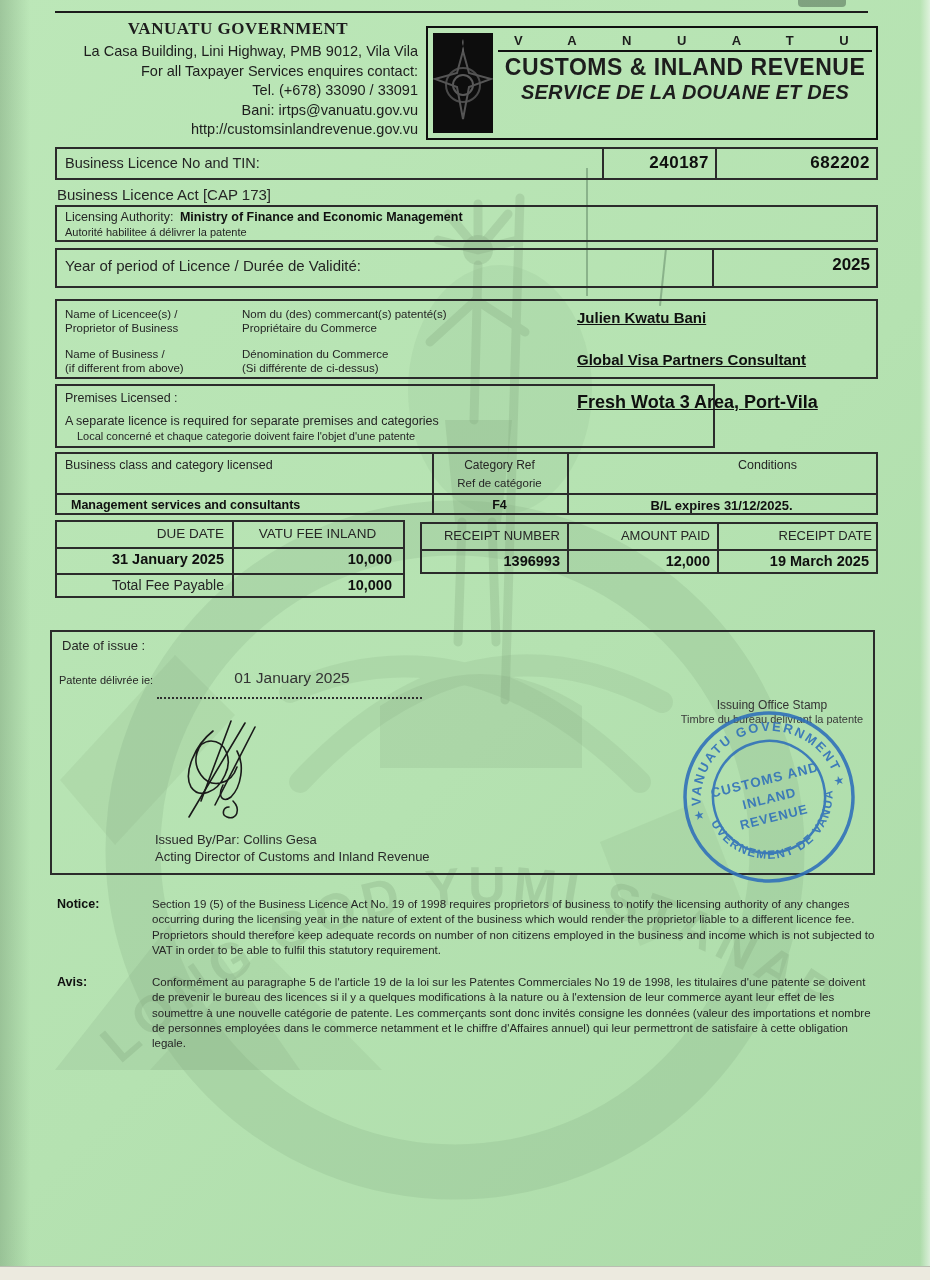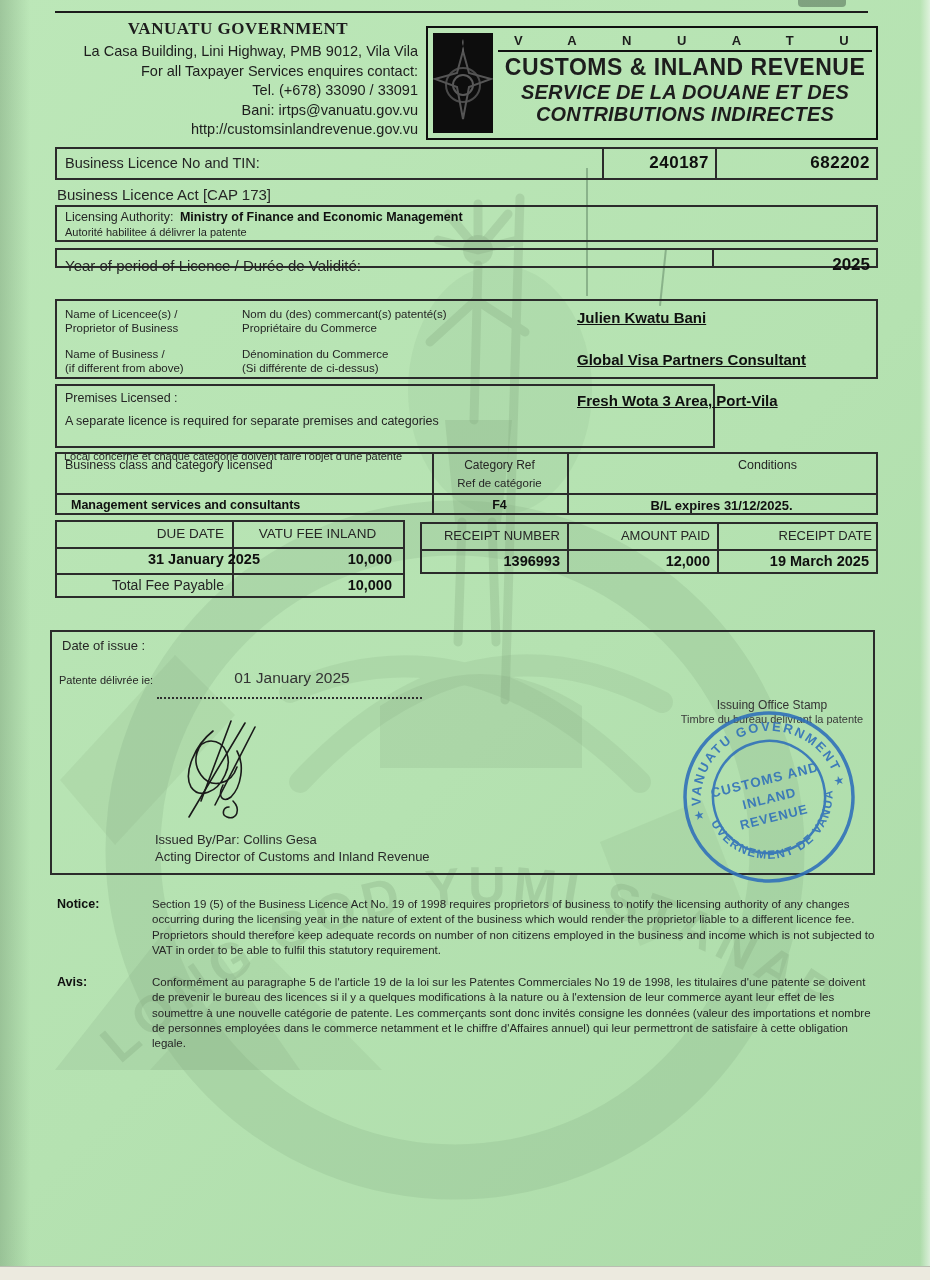--- a/index.html
+++ b/index.html
@@ -97,21 +97,20 @@
         <circle cx="30" cy="52" r="17"></circle>
         <circle cx="30" cy="52" r="10" stroke="#5a5a5a"></circle>
         <path d="M30 18 L36 40 L58 46 L36 54 L30 86 L24 54 L2 46 L24 40 Z" stroke="#555"></path>
         <path d="M30 6 C27 12 33 14 30 20 C28 15 32 12 30 6 Z" fill="#666" stroke="none"></path>
       </g>
     </svg>
     <div class="abs" style="left:70px;top:2px;width:374px;">
       <div class="country-row">VANUATU</div>
       <div class="dept-en">CUSTOMS &amp; INLAND REVENUE</div>
       <div class="dept-fr">SERVICE DE LA DOUANE ET DES</div>
-      <div class="dept-fr">CONTRIBUTIONS INDIRECTES</div>
     </div>
   </div>
 
   <div class="bx z1" style="left:55px;top:147px;width:823px;height:33px;">
     <div class="abs lbl" style="left:8px;top:6px;font-size:14.5px;">Business Licence No and TIN:</div>
     <div class="cell-line-v" style="left:545px;"></div>
     <div class="abs val rt" style="left:545px;top:4px;width:107px;font-size:17px;letter-spacing:.5px;">240187</div>
     <div class="cell-line-v" style="left:658px;"></div>
     <div class="abs val rt" style="left:658px;top:4px;width:155px;font-size:17px;letter-spacing:.5px;">682202</div>
   </div>
@@ -119,21 +118,21 @@
   <div class="abs z1 lbl" style="left:57px;top:186px;font-size:15px;">Business Licence Act [CAP 173]</div>
 
   <div class="bx z1" style="left:55px;top:205px;width:823px;height:37px;">
     <div class="abs" style="left:8px;top:3px;font-size:12.5px;">
       <span class="lbl">Licensing Authority:</span>
       <span class="val" style="margin-left:3px;">Ministry of Finance and Economic Management</span>
     </div>
     <div class="abs lbl" style="left:8px;top:19px;font-size:11px;">Autorité habilitee á délivrer la patente</div>
   </div>
 
-  <div class="bx z1" style="left:55px;top:248px;width:823px;height:20px;">
+  <div class="bx z1" style="left:55px;top:248px;width:823px;height:40px;">
     <div class="abs lbl" style="left:8px;top:7px;font-size:15px;">Year of period of Licence / Durée de Validité:</div>
     <div class="cell-line-v" style="left:655px;"></div>
     <div class="abs val rt" style="left:655px;top:5px;width:158px;font-size:17px;">2025</div>
   </div>
 
   <div class="bx z1" style="left:55px;top:299px;width:823px;height:80px;">
     <div class="abs lbl" style="left:8px;top:6px;font-size:11.5px;line-height:14px;">
       <div>Name of Licencee(s) /</div>
       <div>Proprietor of Business</div>
     </div>
@@ -149,23 +148,23 @@
     </div>
     <div class="abs lbl" style="left:185px;top:46px;font-size:11.5px;line-height:14px;">
       <div>Dénomination du Commerce</div>
       <div>(Si différente de ci-dessus)</div>
     </div>
     <div class="abs val und nowrap" style="left:520px;top:50px;font-size:15px;">Global Visa Partners Consultant</div>
   </div>
 
   <div class="bx z1" style="left:55px;top:384px;width:660px;height:64px;">
     <div class="abs lbl" style="left:8px;top:5px;font-size:12.5px;">Premises Licensed :</div>
-    <div class="abs val und nowrap" style="left:520px;top:6px;font-size:15px;">Fresh Wota 3 Area, Port-Vila</div>
+    <div class="abs val und nowrap" style="left:520px;top:6px;font-size:18px;">Fresh Wota 3 Area, Port-Vila</div>
     <div class="abs lbl" style="left:8px;top:28px;font-size:12.5px;">A separate licence is required for separate premises and categories</div>
-    <div class="abs lbl" style="left:7px;top:44px;font-size:11px;margin-top:20px;">Local concerné et chaque categorie doivent faire l'objet d'une patente</div>
+    <div class="abs lbl" style="left:20px;top:44px;font-size:11px;">Local concerné et chaque categorie doivent faire l'objet d'une patente</div>
   </div>
 
   <div class="bx z1" style="left:55px;top:452px;width:823px;height:63px;">
     <div class="cell-line-v" style="left:375px;"></div>
     <div class="cell-line-v" style="left:510px;"></div>
     <div class="cell-line-h" style="top:39px;"></div>
     <div class="abs lbl" style="left:8px;top:4px;font-size:12.5px;">Business class and category licensed</div>
     <div class="abs lbl ct" style="left:375px;top:4px;width:135px;font-size:12px;">Category Ref</div>
     <div class="abs lbl ct" style="left:375px;top:23px;width:135px;font-size:11.5px;">Ref de catégorie</div>
     <div class="abs lbl ct" style="left:510px;top:4px;width:369px;font-size:12.5px;padding-left:16px;">Conditions</div>
@@ -173,21 +172,21 @@
     <div class="abs val ct" style="left:375px;top:44px;width:135px;font-size:12.5px;">F4</div>
     <div class="abs val ct" style="left:510px;top:44px;width:309px;font-size:13px;">B/L expires 31/12/2025.</div>
   </div>
 
   <div class="bx z1" style="left:55px;top:520px;width:350px;height:78px;">
     <div class="cell-line-v" style="left:175px;"></div>
     <div class="cell-line-h" style="top:25px;"></div>
     <div class="cell-line-h" style="top:51px;"></div>
     <div class="abs lbl rt" style="left:0;top:4px;width:167px;font-size:13.5px;">DUE DATE</div>
     <div class="abs lbl ct" style="left:175px;top:4px;width:171px;font-size:13.5px;">VATU FEE INLAND</div>
-    <div class="abs val rt" style="left:0;top:29px;width:167px;font-size:14.5px;padding-left:36px;">31 January 2025</div>
+    <div class="abs val rt" style="left:0;top:29px;width:167px;font-size:14.5px;">31 January 2025</div>
     <div class="abs val rt" style="left:175px;top:29px;width:160px;font-size:14.5px;">10,000</div>
     <div class="abs lbl rt" style="left:0;top:55px;width:167px;font-size:14px;">Total Fee Payable</div>
     <div class="abs val rt" style="left:175px;top:55px;width:160px;font-size:14.5px;">10,000</div>
   </div>
 
   <div class="bx z1" style="left:420px;top:522px;width:458px;height:52px;">
     <div class="cell-line-v" style="left:145px;"></div>
     <div class="cell-line-v" style="left:295px;"></div>
     <div class="cell-line-h" style="top:25px;"></div>
     <div class="abs lbl rt" style="left:0;top:4px;width:138px;font-size:13px;">RECEIPT NUMBER</div>

